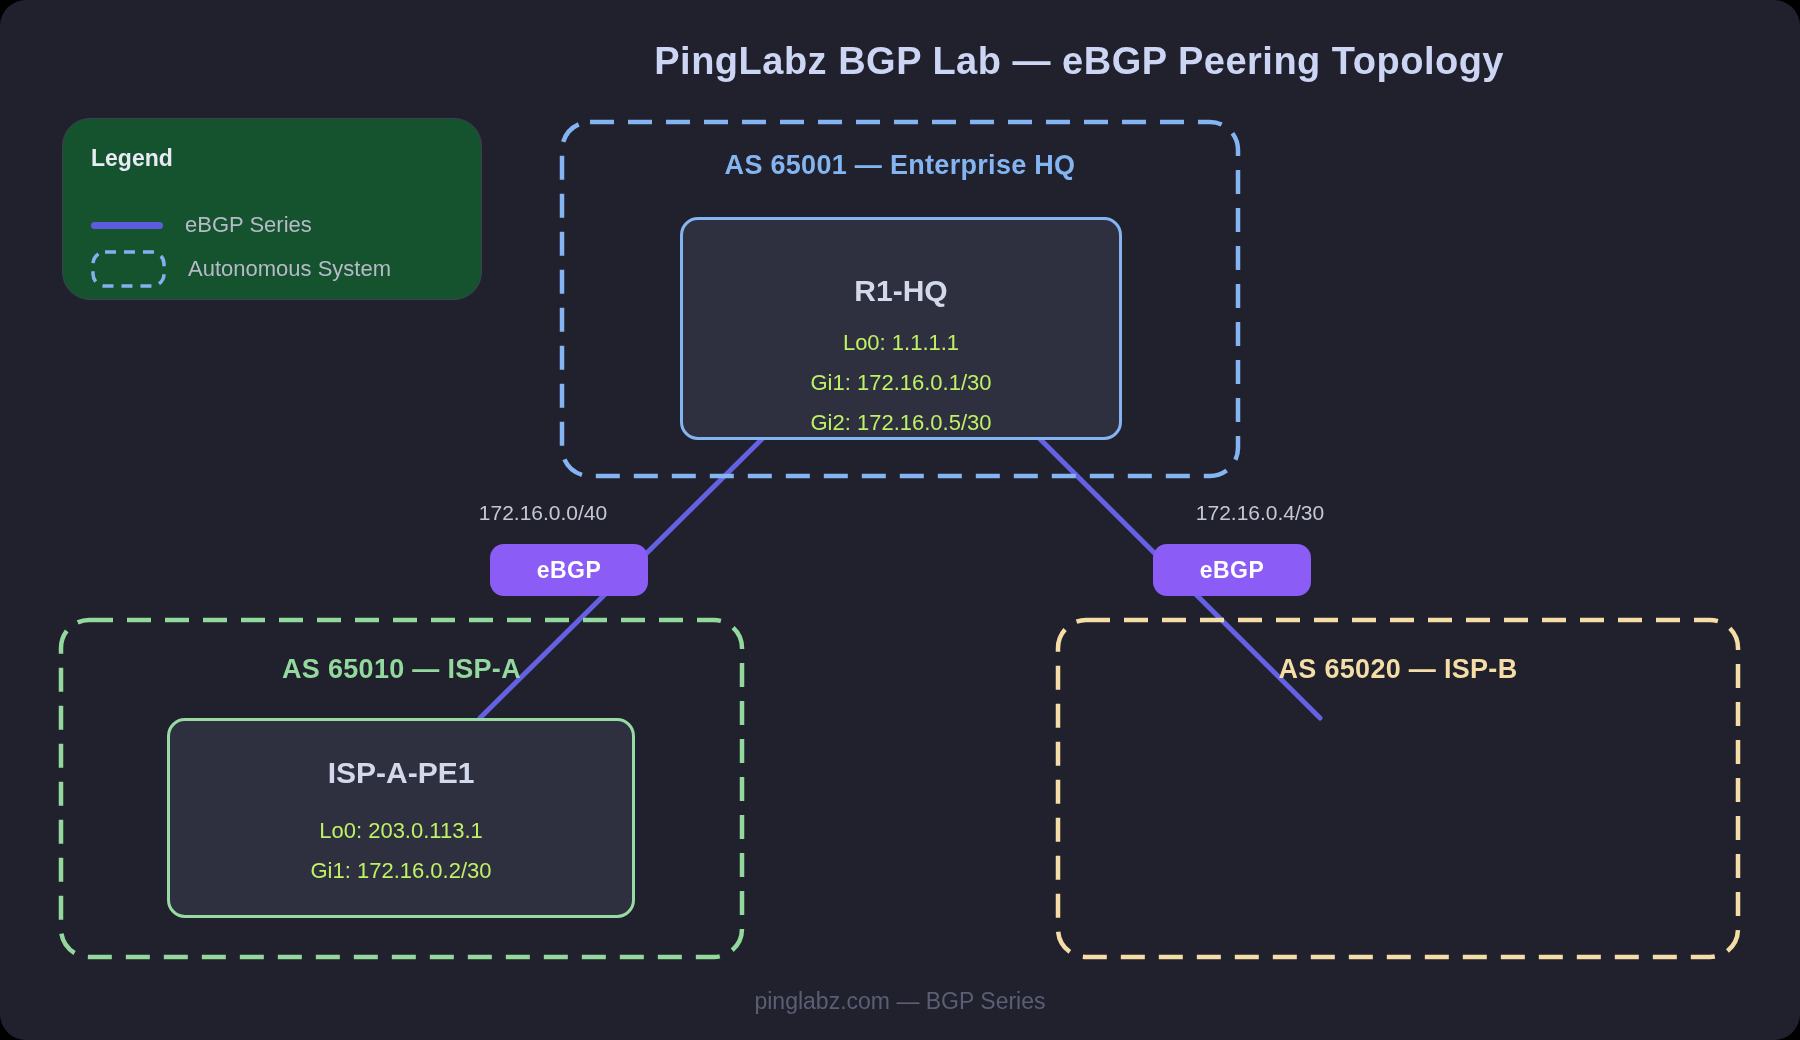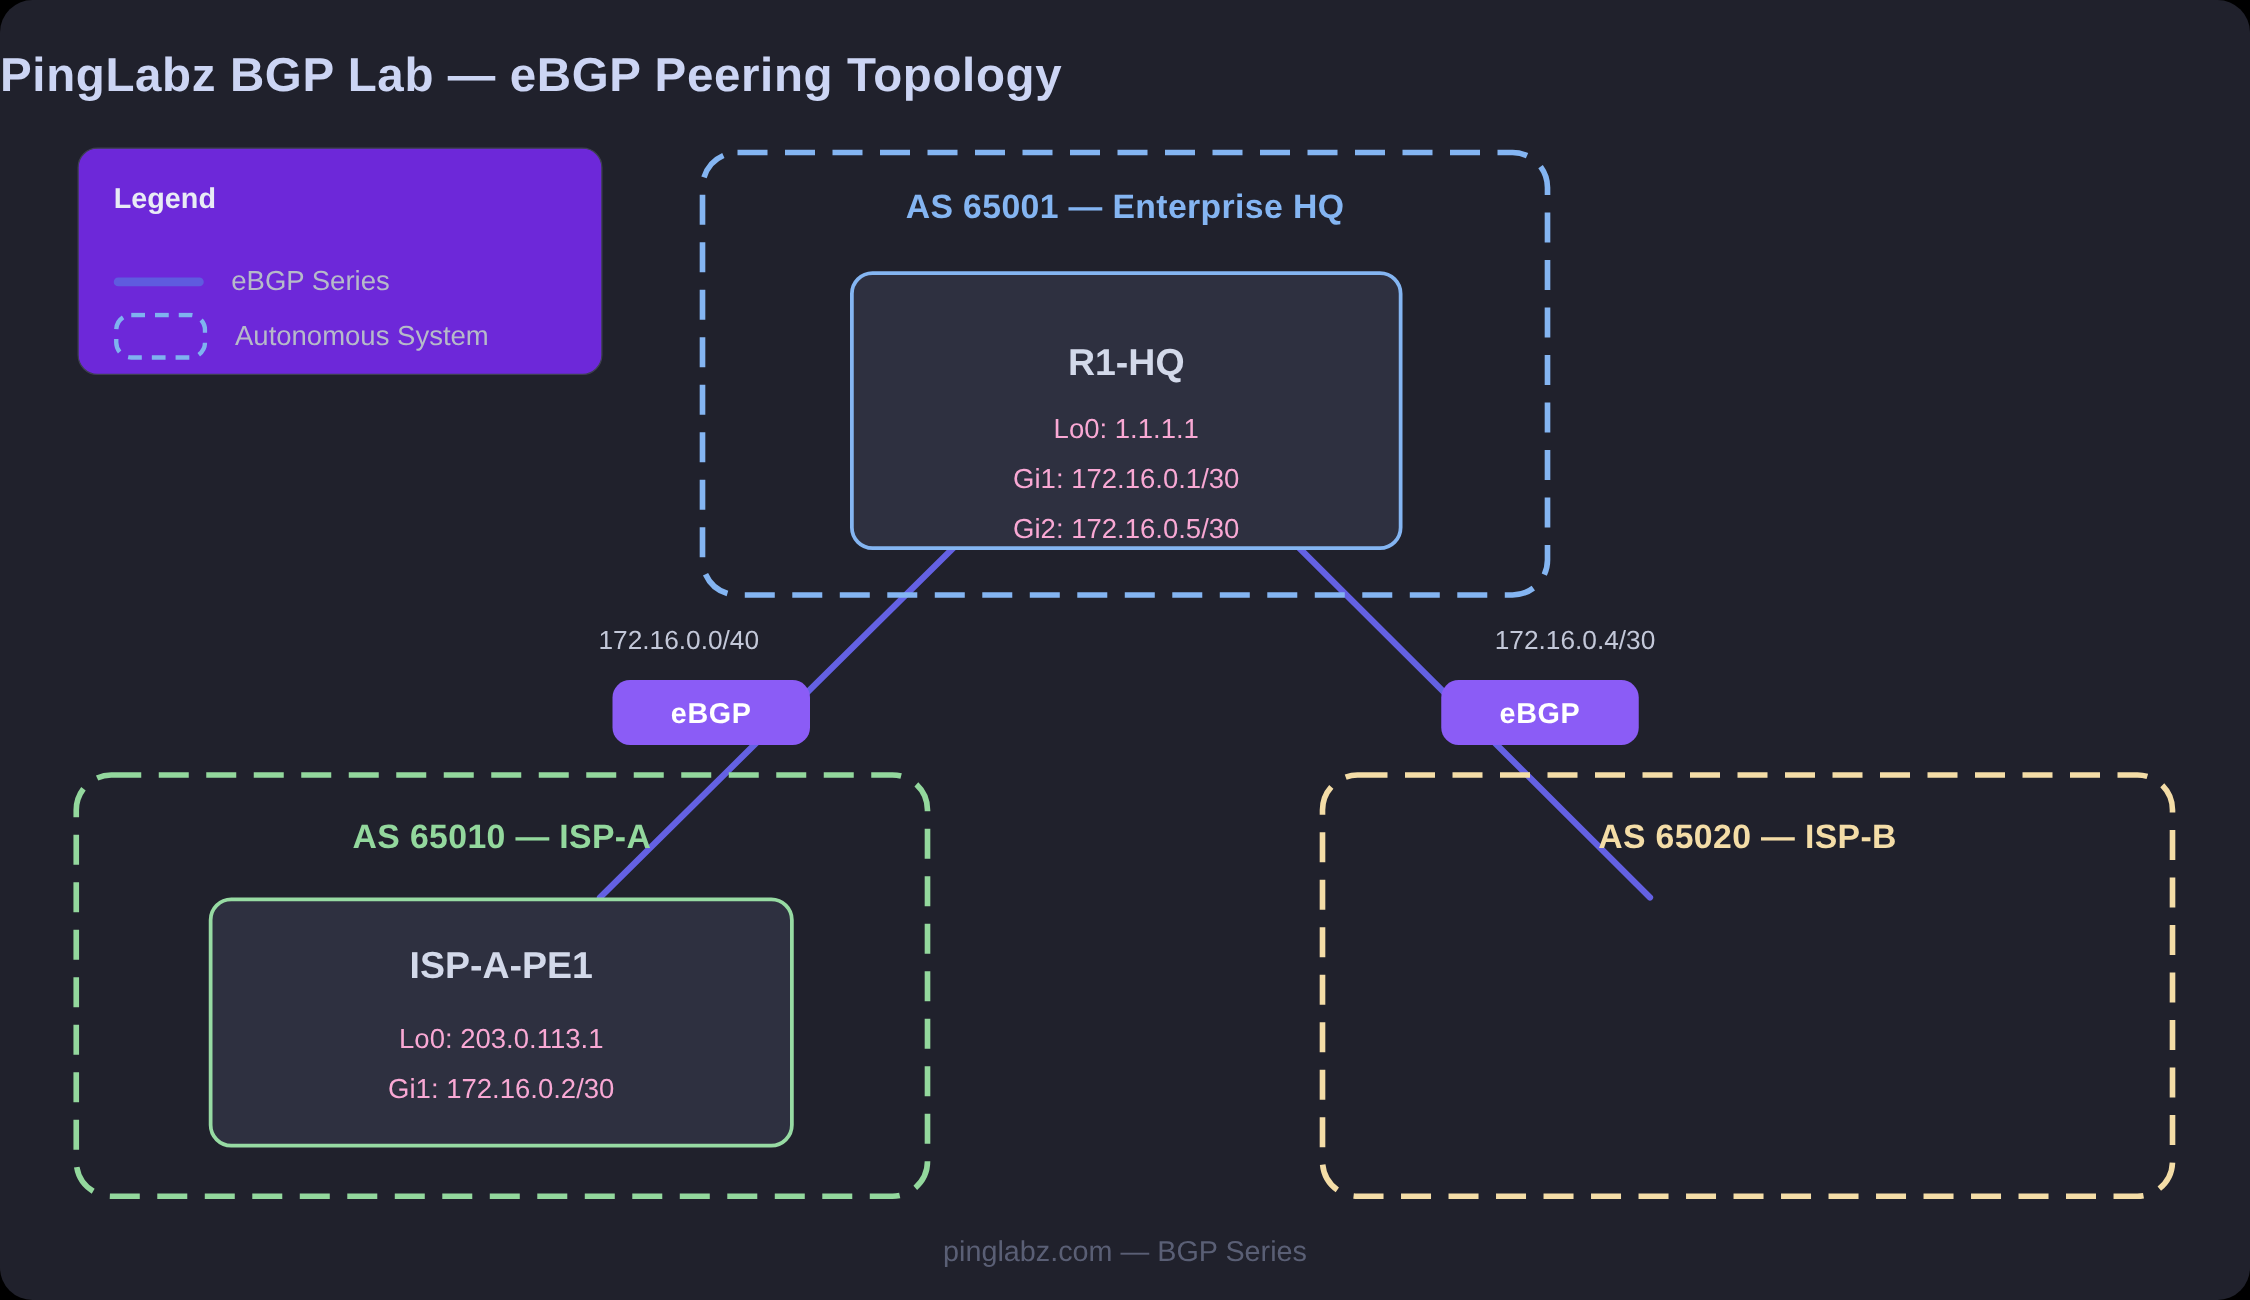--- a/index.html
+++ b/index.html
@@ -5,28 +5,28 @@
   html,body{margin:0;padding:0;background:#000;}
   body{font-family:"Liberation Sans", sans-serif;}
   .canvas{
     position:relative;width:1800px;height:1040px;margin:0 auto;
     background:#20212c;border-radius:26px;overflow:hidden;
   }
   .svg-layer{position:absolute;left:0;top:0;width:1800px;height:1040px;z-index:1;}
   .abs{position:absolute;}
 
   .page-title{
-    left:0;top:40px;width:1504px;text-align:left;
+    left:0;top:40px;width:1504px;text-align:right;
     font-size:38px;font-weight:700;color:#ccd5f4;letter-spacing:.5px;z-index:2;
   }
 
   
   .legend{
     left:62px;top:118px;width:420px;height:182px;box-sizing:border-box;
-    background:#6d28d9;border:1.5px solid #3e4051;border-radius:16px;z-index:4;
+    background:#14532d;border:1.5px solid #3e4051;border-radius:28px;z-index:4;
   }
   .legend-title{position:absolute;left:28px;top:26px;font-size:23px;font-weight:700;color:#e8ebf5;}
   .legend-row1{position:absolute;left:28px;top:88px;height:36px;display:flex;align-items:center;}
   .legend-row2{position:absolute;left:28px;top:112px;height:76px;display:flex;align-items:center;}
   .legend-line-swatch{width:72px;height:7px;border-radius:4px;background:#5f5bdf;}
   .legend-label{margin-left:22px;font-size:22px;color:#b6bac9;}
 
   
   .as-label{z-index:2;font-size:27px;font-weight:700;text-align:center;letter-spacing:.3px;}
   .as-label.blue{left:560px;top:150px;width:680px;color:#84b5f2;}
@@ -37,21 +37,21 @@
   .node{
     box-sizing:border-box;background:#2e3040;border-radius:18px;z-index:2;
     text-align:center;
   }
   .node.hq{left:680px;top:217px;width:442px;height:223px;border:3px solid #84b5f2;padding-top:51px;}
   .node.ispa{left:167px;top:718px;width:468px;height:200px;border:3px solid #97dba3;padding-top:32px;}
   .node.ispb{left:1164px;top:718px;width:468px;height:200px;border:3px solid #f6e2ae;padding-top:32px;}
   .node-title{font-size:30px;font-weight:700;color:#d3d9ea;line-height:40px;}
   .node-ifaces{margin-top:12px;}
   .node.ispa .node-ifaces,.node.ispb .node-ifaces{margin-top:18px;}
-  .iface{font-size:22px;color:#f9a8d4;line-height:40px;}
+  .iface{font-size:22px;color:#bef264;line-height:40px;}
 
   
   .subnet{z-index:2;font-size:21px;color:#c3c8d9;white-space:nowrap;transform:translateX(-50%);}
   .subnet.left{left:543px;top:501px;}
   .subnet.right{left:1260px;top:501px;}
 
   
   .badge{
     z-index:3;width:158px;height:52px;border-radius:14px;background:#8b5cf6;
     display:flex;align-items:center;justify-content:center;

